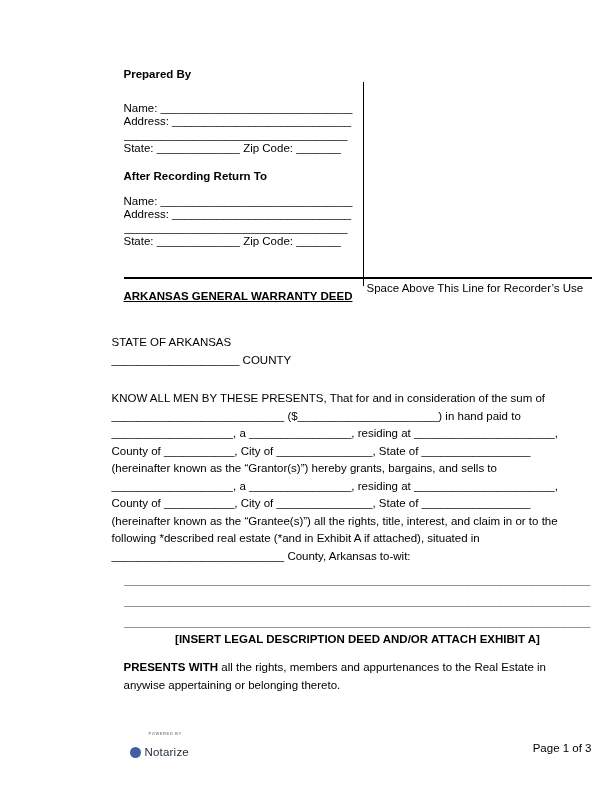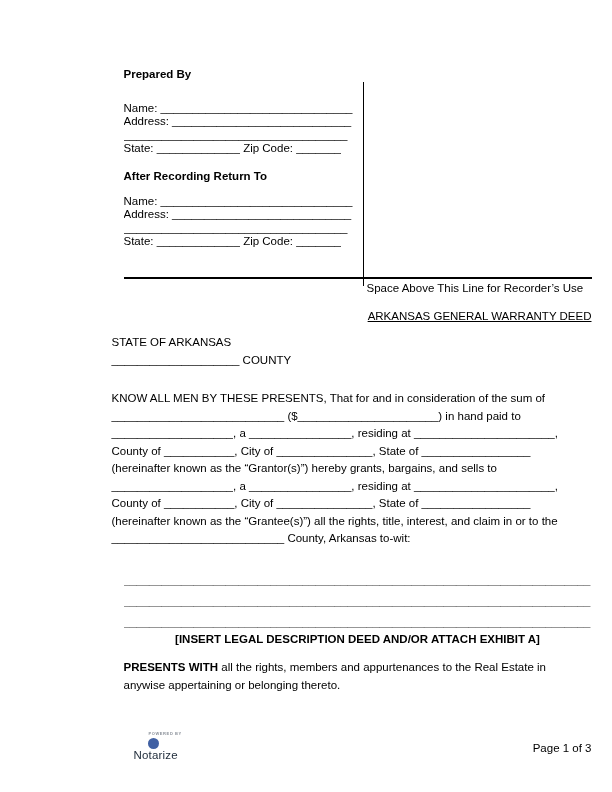--- a/index.html
+++ b/index.html
@@ -20,35 +20,35 @@
   .addr-block.first{top:68px;}
   .addr-block.first .addr-rows{margin-top:20px;}
   .addr-block.second{top:170px;}
   .addr-block.second .addr-rows{margin-top:11px;}
   .addr-row{white-space:nowrap;overflow:hidden;width:242px;}
   
   .vline{position:absolute;left:311px;top:82px;width:1.5px;height:204px;background:#000;}
   .hline{position:absolute;left:72px;top:277px;width:468px;height:1.5px;background:#000;}
   .recorder-note{position:absolute;left:315px;top:281px;line-height:15px;white-space:nowrap;}
   
-  .deed-title{position:absolute;left:72px;top:308px;width:468px;text-align:right;font-weight:normal;}
+  .deed-title{position:absolute;left:72px;top:288px;width:468px;text-align:left;font-weight:bold;}
   .deed-title span{text-decoration:underline;}
   .state-block{position:absolute;left:60px;top:334px;white-space:nowrap;}
   
   .body-par{position:absolute;left:60px;top:390px;width:468px;}
   .body-line{white-space:nowrap;}
   .desc-block{position:absolute;left:72px;top:570px;width:468px;line-height:21px;}
   .desc-line{white-space:nowrap;overflow:hidden;width:468px;font-weight:bold;}
   .insert-note{position:absolute;left:72px;top:631px;width:468px;text-align:center;font-weight:bold;}
   .together{position:absolute;left:72px;top:659px;width:468px;}
   .together .b{font-weight:bold;}
   
   .footer-logo{position:absolute;left:78px;top:731px;}
   .powered{font-size:4px;line-height:5px;letter-spacing:0.6px;color:#8a9099;font-weight:bold;margin-left:19px;}
-  .brand-row{display:flex;align-items:center;margin-top:2px;flex-direction:column;}
+  .brand-row{display:flex;align-items:center;margin-top:10px;}
   .logo-circle{width:11px;height:11px;border-radius:50%;background:#4060a3;margin-right:4px;flex:0 0 auto;}
   .brand-text{font-size:11.5px;line-height:13px;color:#222f3d;letter-spacing:0.2px;}
   .page-num{position:absolute;left:72px;top:741px;width:468px;text-align:right;line-height:15px;}
 </style>
 </head>
 <body>
 
 <div class="page">
 
   <div class="addr-block first">
@@ -84,20 +84,21 @@
 
   <div class="body-par">
     <div class="body-line">KNOW ALL MEN BY THESE PRESENTS, That for and in consideration of the sum of</div>
     <div class="body-line">___________________________ ($______________________) in hand paid to</div>
     <div class="body-line">___________________, a ________________, residing at ______________________,</div>
     <div class="body-line">County of ___________, City of _______________, State of _________________</div>
     <div class="body-line">(hereinafter known as the “Grantor(s)”) hereby grants, bargains, and sells to</div>
     <div class="body-line">___________________, a ________________, residing at ______________________,</div>
     <div class="body-line">County of ___________, City of _______________, State of _________________</div>
     <div class="body-line">(hereinafter known as the “Grantee(s)”) all the rights, title, interest, and claim in or to the</div>
+    <div class="body-line">following *described real estate (*and in Exhibit A if attached), situated in</div>
     <div class="body-line">___________________________ County, Arkansas to-wit:</div>
   </div>
 
   <div class="desc-block">
     <div class="desc-line">_________________________________________________________________________</div>
     <div class="desc-line">_________________________________________________________________________</div>
     <div class="desc-line">_________________________________________________________________________</div>
   </div>
 
   <div class="insert-note">[INSERT LEGAL DESCRIPTION DEED AND/OR ATTACH EXHIBIT A]</div>

